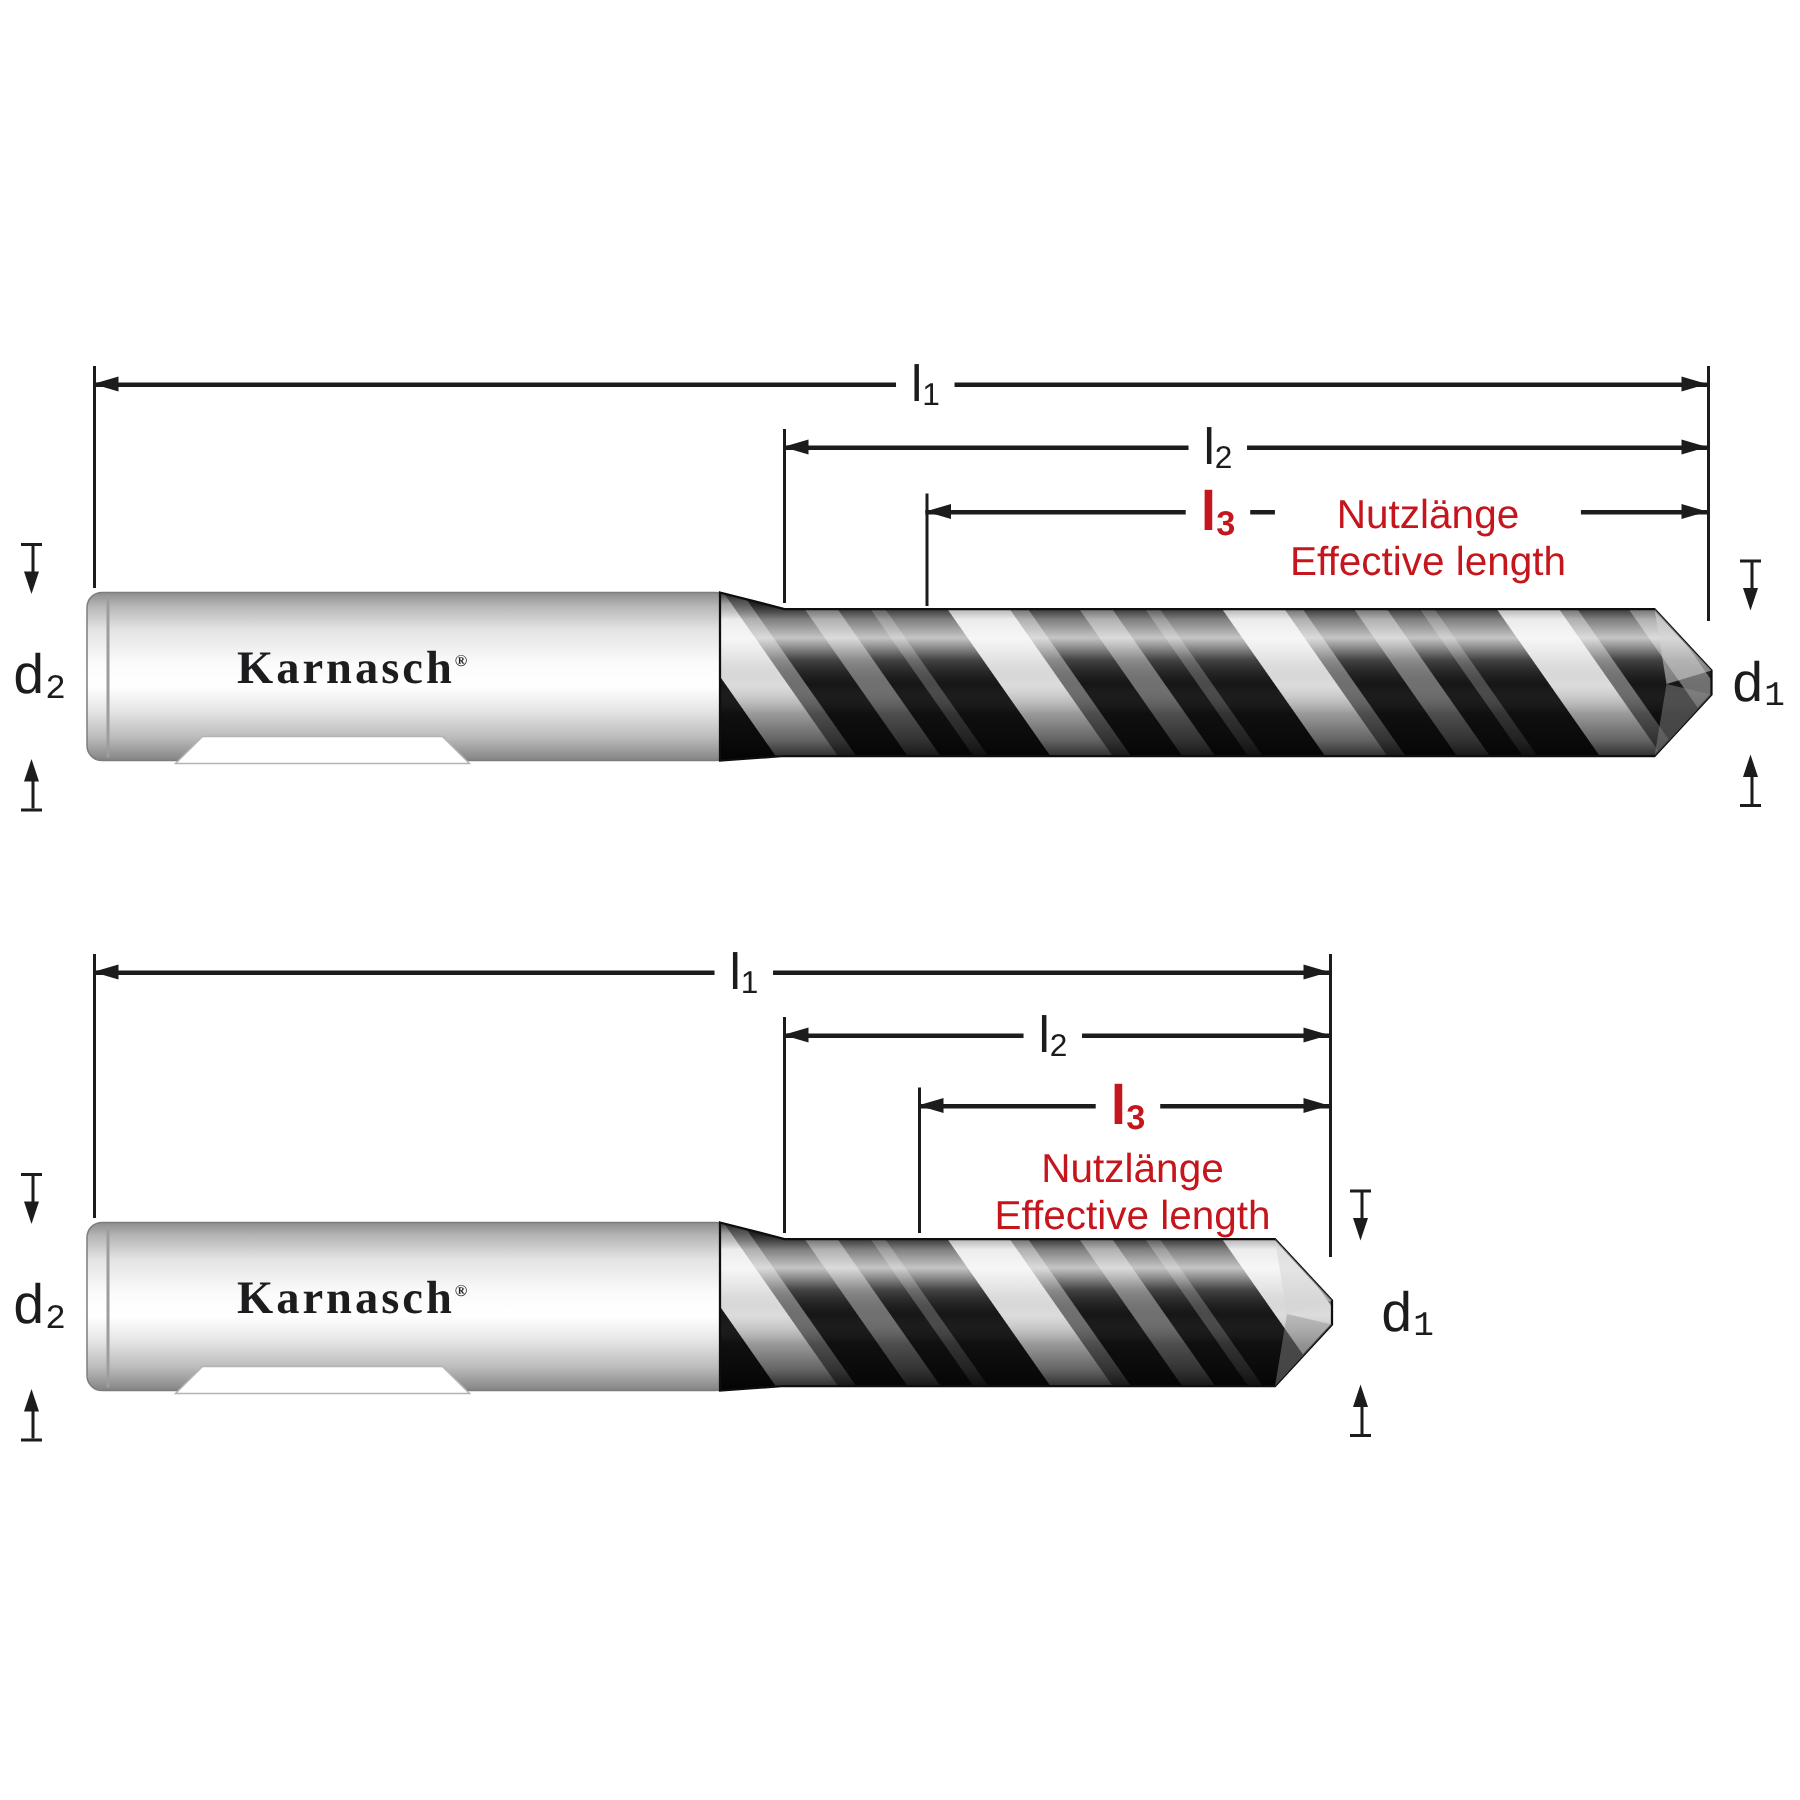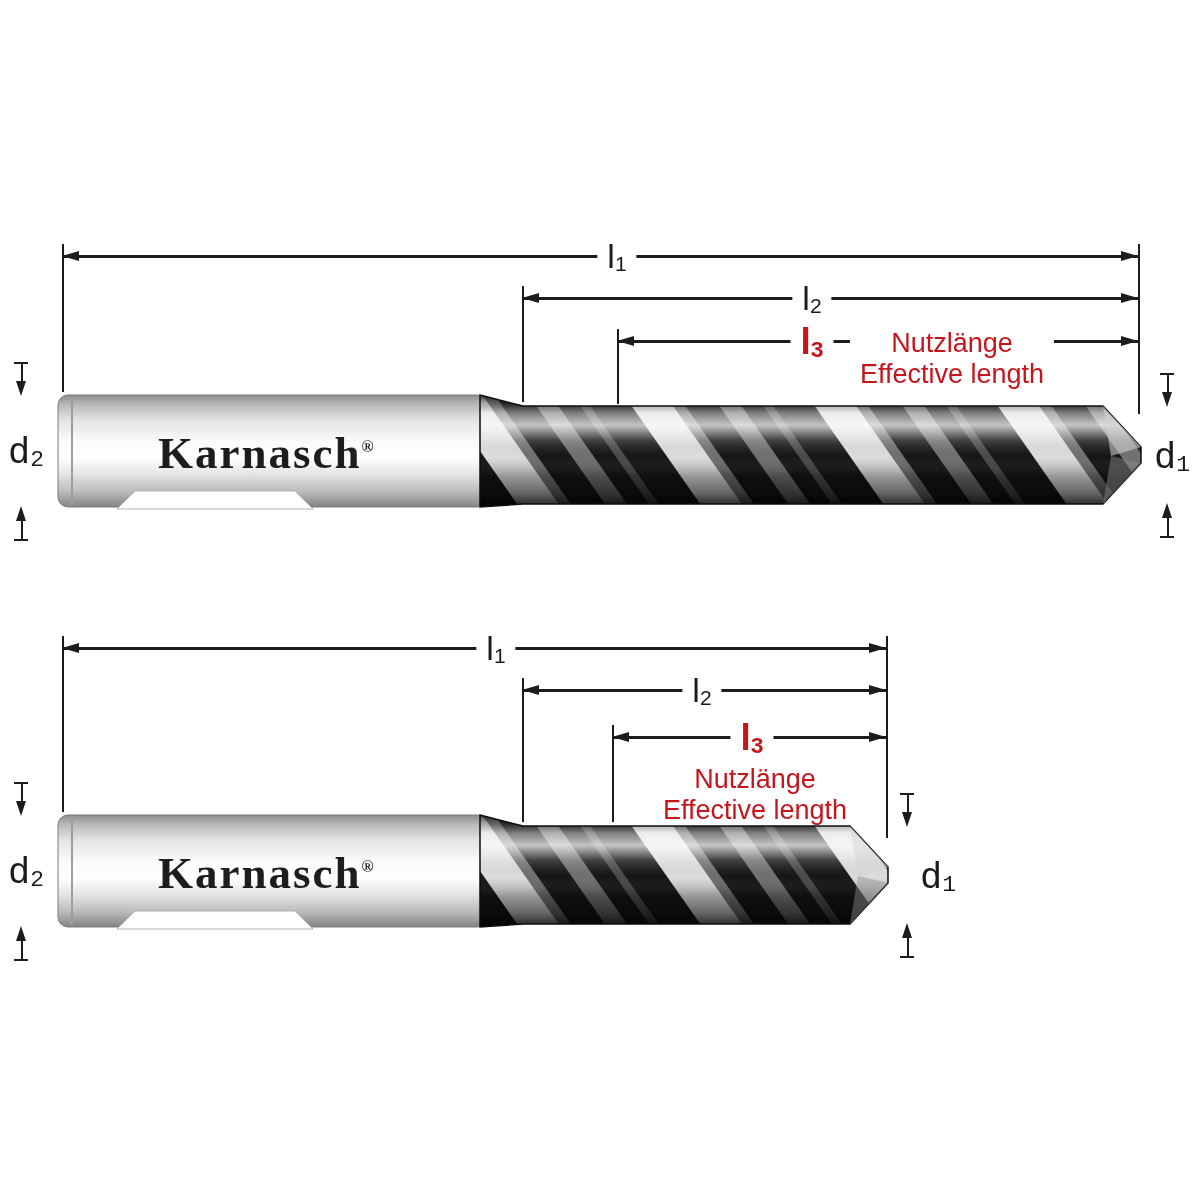--- a/index.html
+++ b/index.html
@@ -23,21 +23,21 @@
               font-size:34px; color:var(--ink); white-space:nowrap; line-height:1.1; }
   .dimlabel sub, .dlabel sub { font-size:0.62em; position:relative; top:0.14em; vertical-align:baseline; }
   .dimlabel.red { color:var(--red); font-weight:700; font-size:37px; }
 
   .note { position:absolute; transform:translateX(-50%); background:#fff; color:var(--red);
           font-size:27px; line-height:31px; text-align:center; padding:2px 10px; white-space:nowrap; }
 
   .dlabel { position:absolute; font-size:37px; color:var(--ink); white-space:nowrap;font-family:Liberation Mono, monospace; }
 
   .logo { position:absolute; font-family:"Liberation Serif", serif; font-weight:700; color:#1d1d1f;
-          font-size:45px; letter-spacing:2px; white-space:nowrap; }
+          font-size:31px; letter-spacing:2px; white-space:nowrap; }
   .logo sup { font-size:0.36em; vertical-align:super; letter-spacing:0; }
 
   .drill { position:absolute; }
 </style>
 </head>
 <body>
 
 <div class="stage">
 
   <div>

